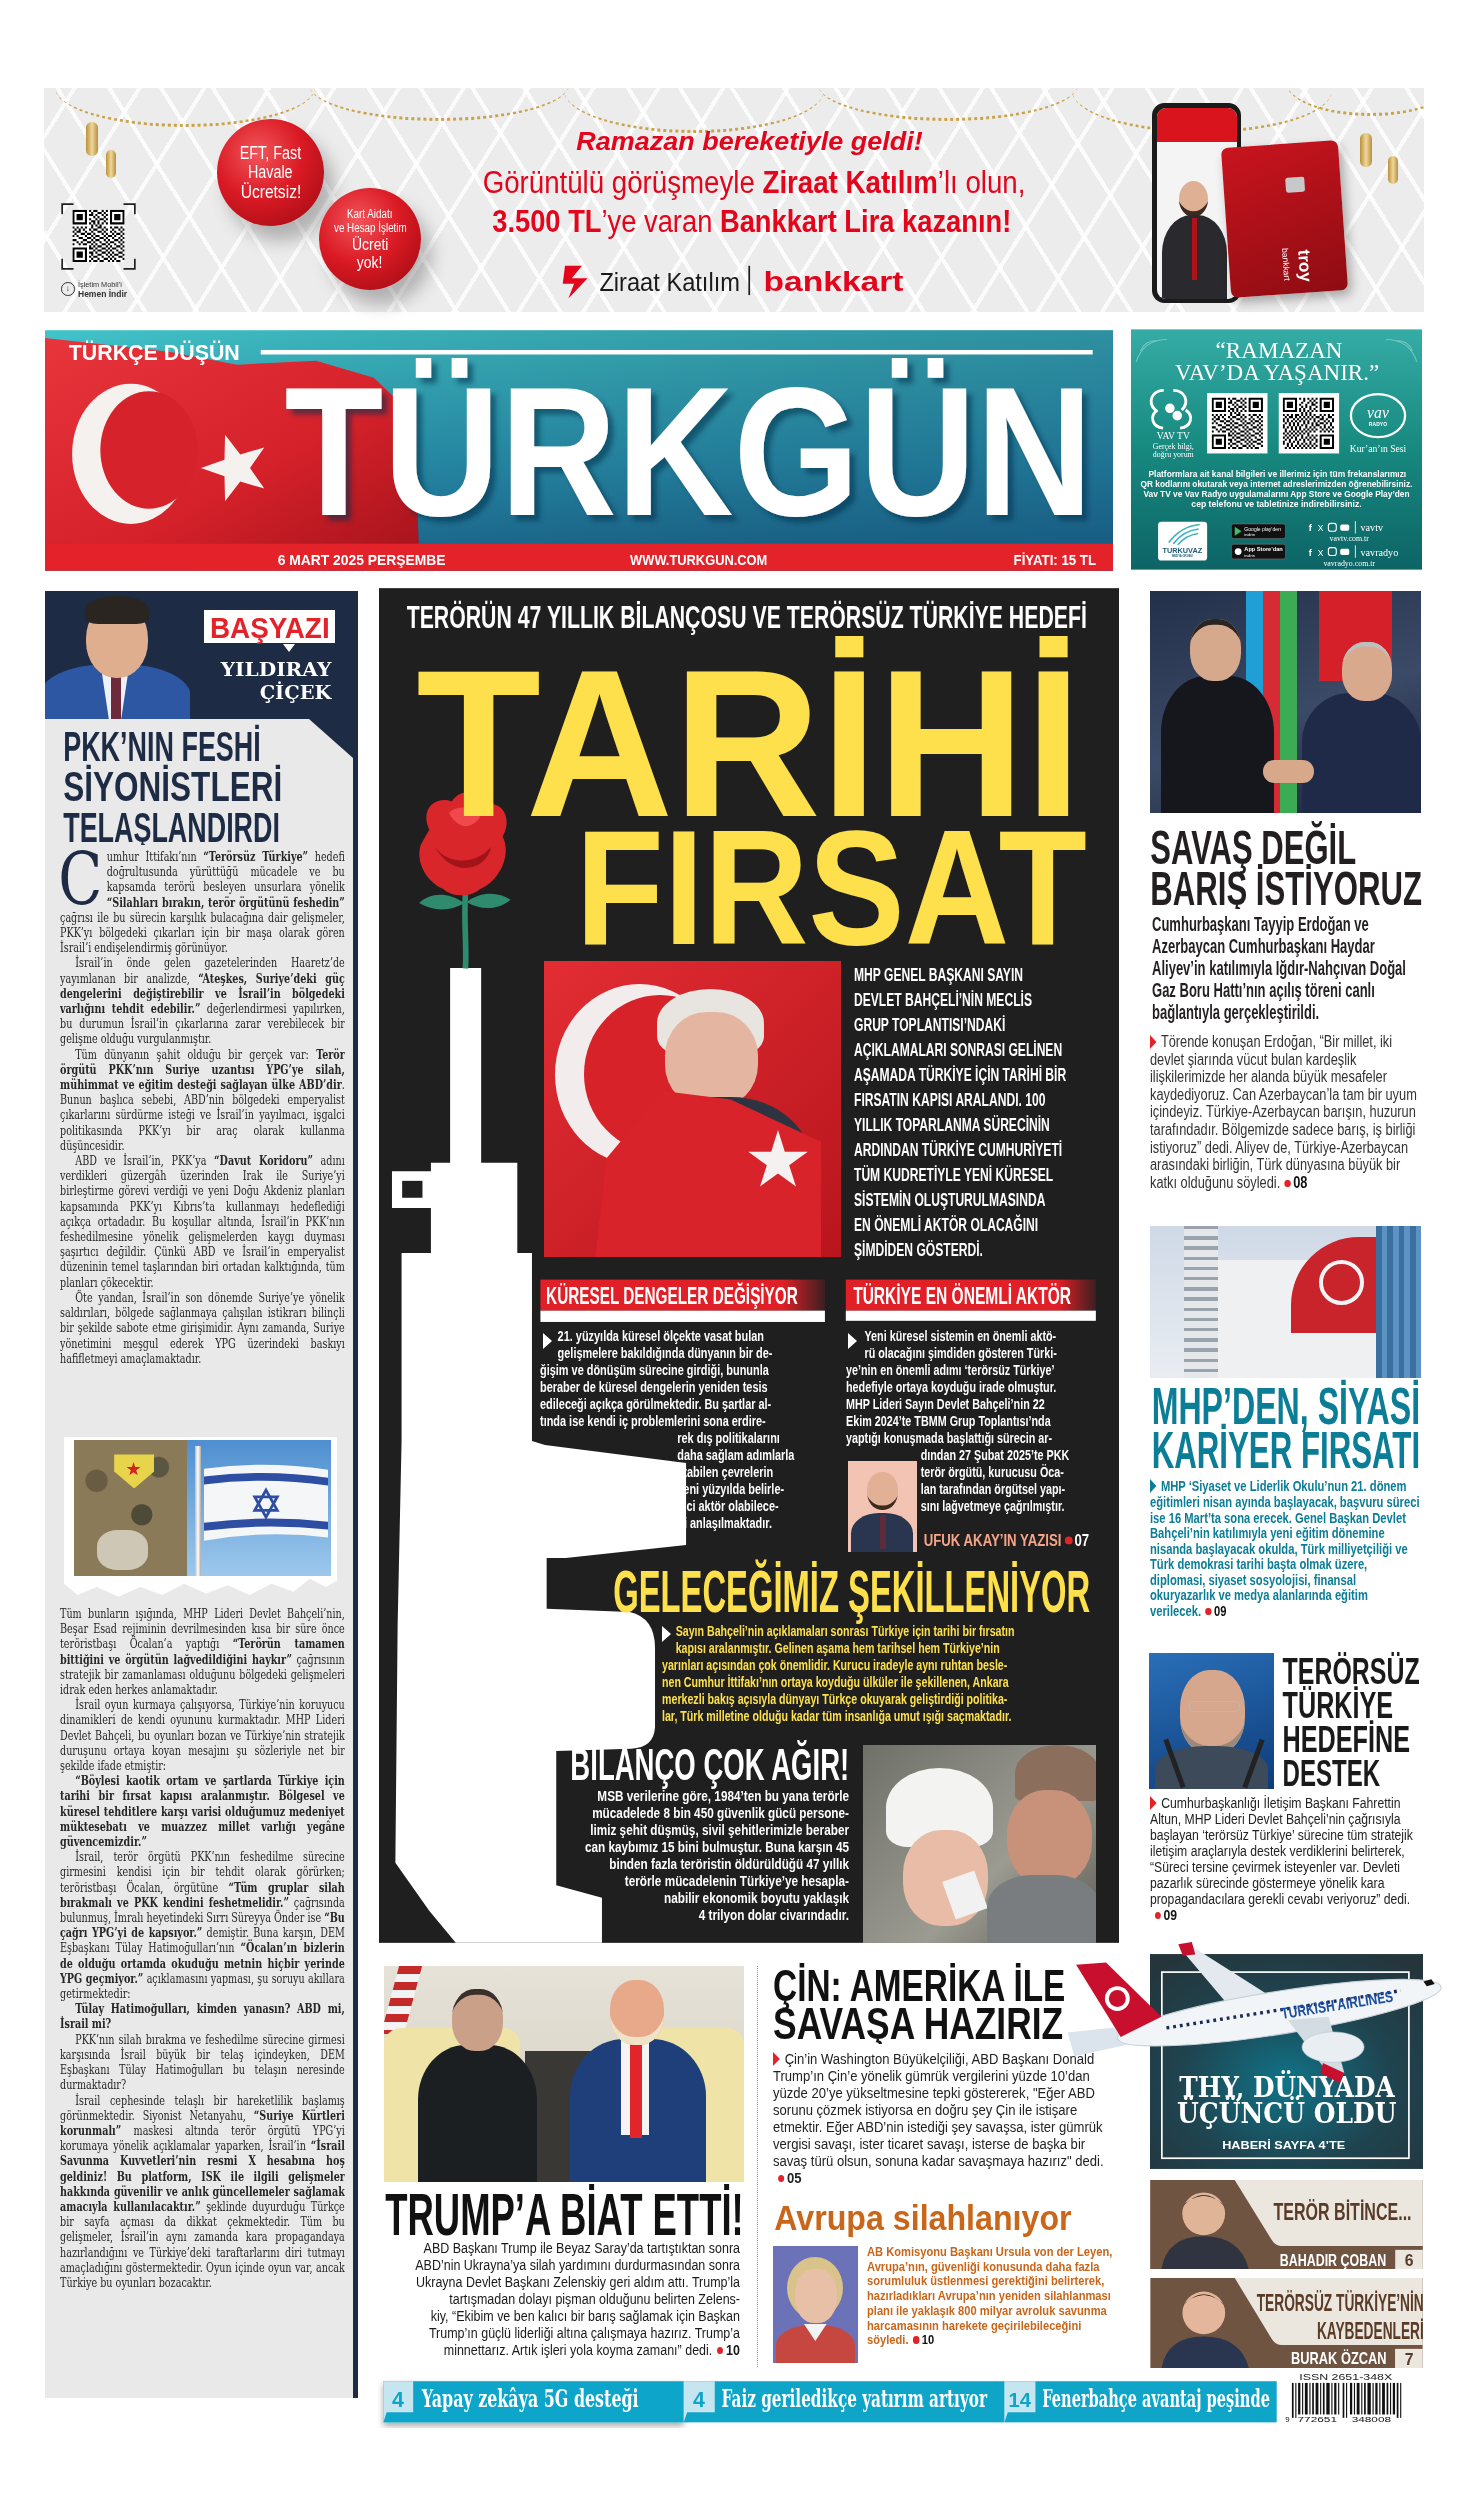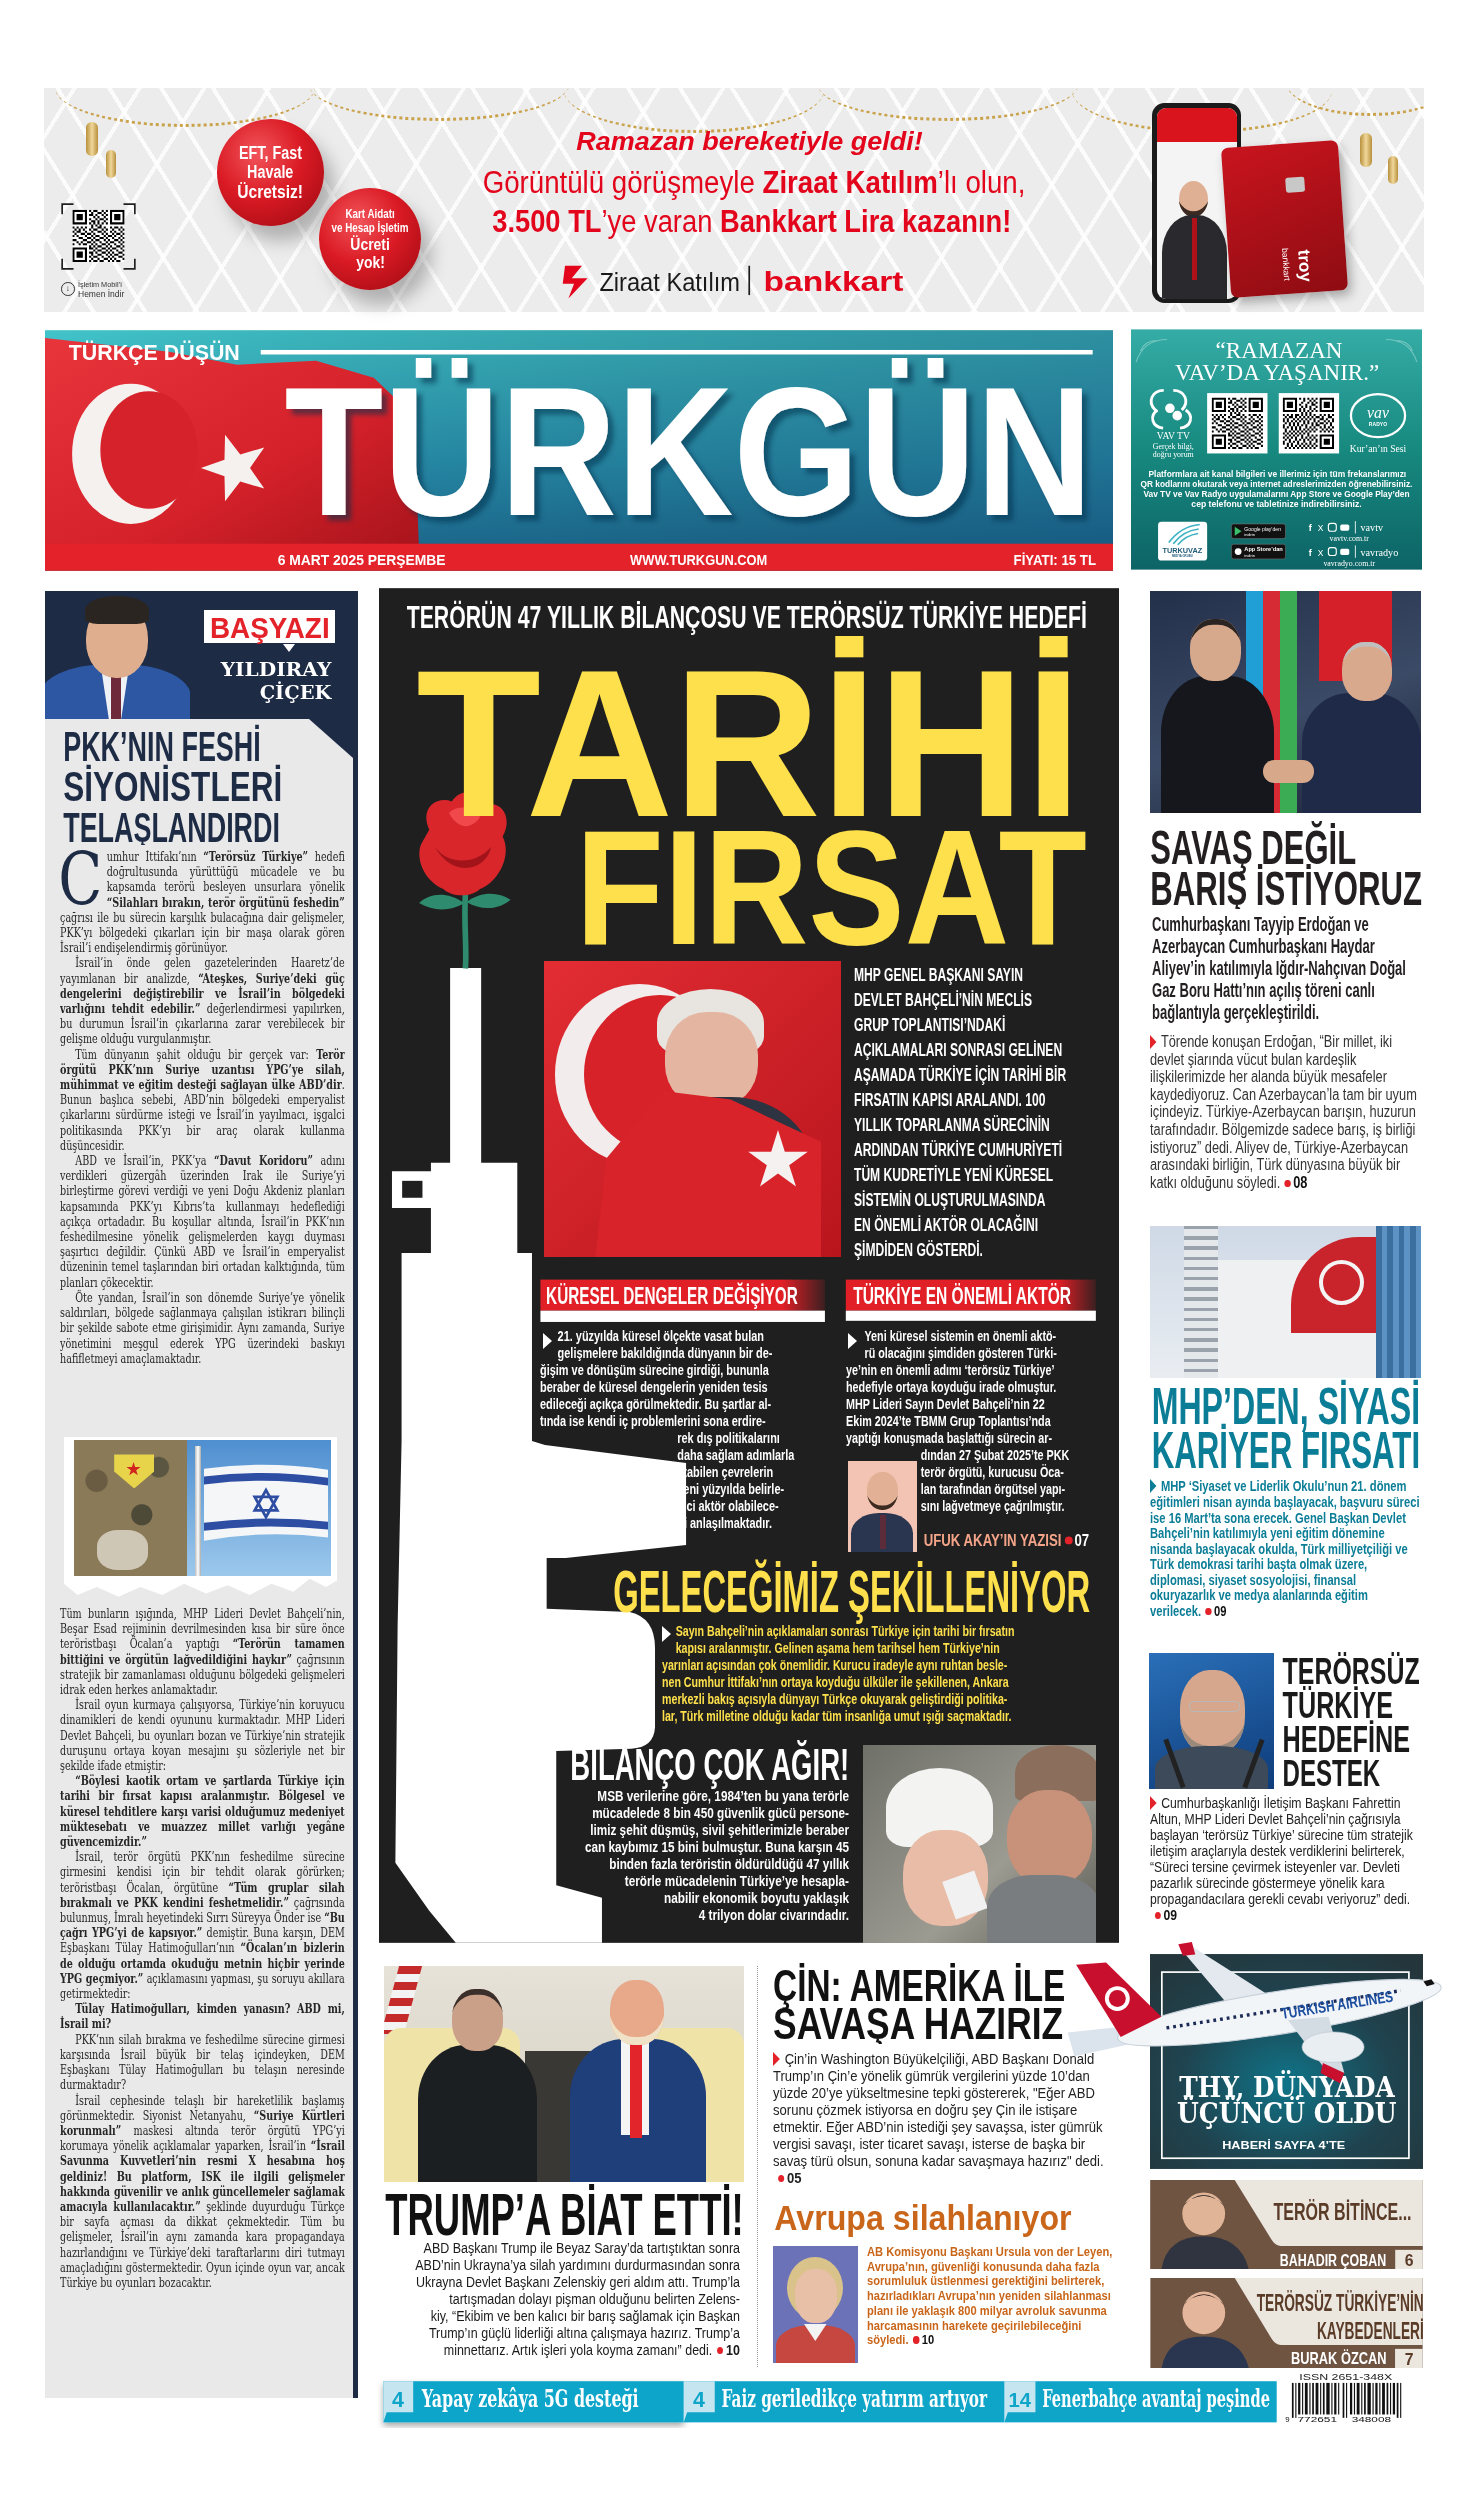--- a/index.html
+++ b/index.html
@@ -10,21 +10,21 @@
 svg text.serif{font-family:"Liberation Serif",serif;font-weight:400}
 svg text.slab{font-family:"DejaVu Serif",serif;font-weight:700}
 svg text.reg{font-weight:400}
 .cond{position:absolute;transform-origin:0 0}
 .condr{position:absolute;transform-origin:100% 0;text-align:right}
 .ln{white-space:nowrap}
 .mk{display:inline-block;width:0;height:0;border-top:7.3px solid transparent;border-bottom:7.3px solid transparent;border-left:8.5px solid #e3222a;margin-right:5.6px;vertical-align:-1.7px}
 .dot{display:inline-block;width:7.3px;height:7.3px;border-radius:50%;background:#e3222a;margin:0 3.4px 0 5.6px;vertical-align:0.6px}
 .photo{position:absolute;overflow:hidden}
 .shape{position:absolute}
-.ball{border-radius:50%;background:radial-gradient(circle at 38% 32%,#f2555b 0,#da1a24 45%,#b10f18 80%,#8d0a12 100%);color:#fff;display:flex;flex-direction:column;align-items:center;justify-content:center;text-align:center;font-weight:700;box-shadow:10.2px 14.7px 17px rgba(0,0,0,.25)}
+.ball{border-radius:50%;background:radial-gradient(circle at 38% 32%,#f2555b 0,#da1a24 45%,#b10f18 80%,#8d0a12 100%);color:#fff;display:flex;flex-direction:column;align-items:center;justify-content:center;text-align:center;font-weight:400;box-shadow:10.2px 14.7px 17px rgba(0,0,0,.25)}
 .ball .ln{transform:scaleX(.82)}
 .ed-body{position:absolute;font-family:"DejaVu Serif",serif;font-size:12px;line-height:15.2px;color:#262626;text-align:justify;transform:scaleX(.8);transform-origin:0 0;overflow:hidden}
 .ed-body p{margin:0;text-indent:19px}
 .ed-body p:first-of-type{text-indent:0}
 .dropcap{float:left;font-family:"DejaVu Serif",serif;font-size:72px;line-height:59px;color:#1d2b45;margin:1.1px 5.6px 0 -2.3px;font-weight:400}
 .kur .ln:nth-child(-n+2){padding-left:22.6px}
 .kur .ln:nth-child(n+7){padding-left:176px}
 .tur .ln:nth-child(-n+2){padding-left:24px}
 .tur .ln:nth-child(n+8){padding-left:97px}
 .gel .ln:nth-child(-n+2){padding-left:18px}
@@ -57,21 +57,21 @@
  <div class="abs" style="left:1344px;top:68px;width:10.2px;height:28px;border-radius:5.1px;background:linear-gradient(90deg,#b8903c,#f0d79a,#b8903c)"></div>
 </div>
 
 <svg class="abs" style="left:61px;top:203px" width="75" height="67" viewBox="0 0 132 118">
  <path d="M2 20V2h20M110 2h20v18M130 98v18h-20M22 116H2V98" stroke="#222" stroke-width="3" fill="none"></path>
  <use href="#qr" x="20" y="12" width="92" height="92"></use>
 </svg>
 <div class="abs" style="left:61px;top:282px;width:13.6px;height:13.6px;border:1.1px solid #333;border-radius:50%;font-size:8px;line-height:11.3px;text-align:center">↓</div>
 <div class="abs" style="left:78px;top:281px;font-size:7.3px;line-height:8.5px;color:#333">
  <div>İşletim Mobil’i</div>
- <div style="font-weight:400;font-size:8.5px">Hemen İndir</div>
+ <div style="font-weight:700;font-size:8.5px">Hemen İndir</div>
 </div>
 
 <div class="abs ball" style="left:217px;top:119px;width:107px;height:107px;font-size:17.5px;line-height:19px">
  <div class="ln">EFT, Fast</div>
  <div class="ln">Havale</div>
  <div class="ln" style="font-size:19px">Ücretsiz!</div>
 </div>
 <div class="abs ball" style="left:319px;top:188px;width:102px;height:102px;font-size:12px;line-height:14px">
  <div class="ln">Kart Aidatı</div>
  <div class="ln">ve Hesap İşletim</div>

